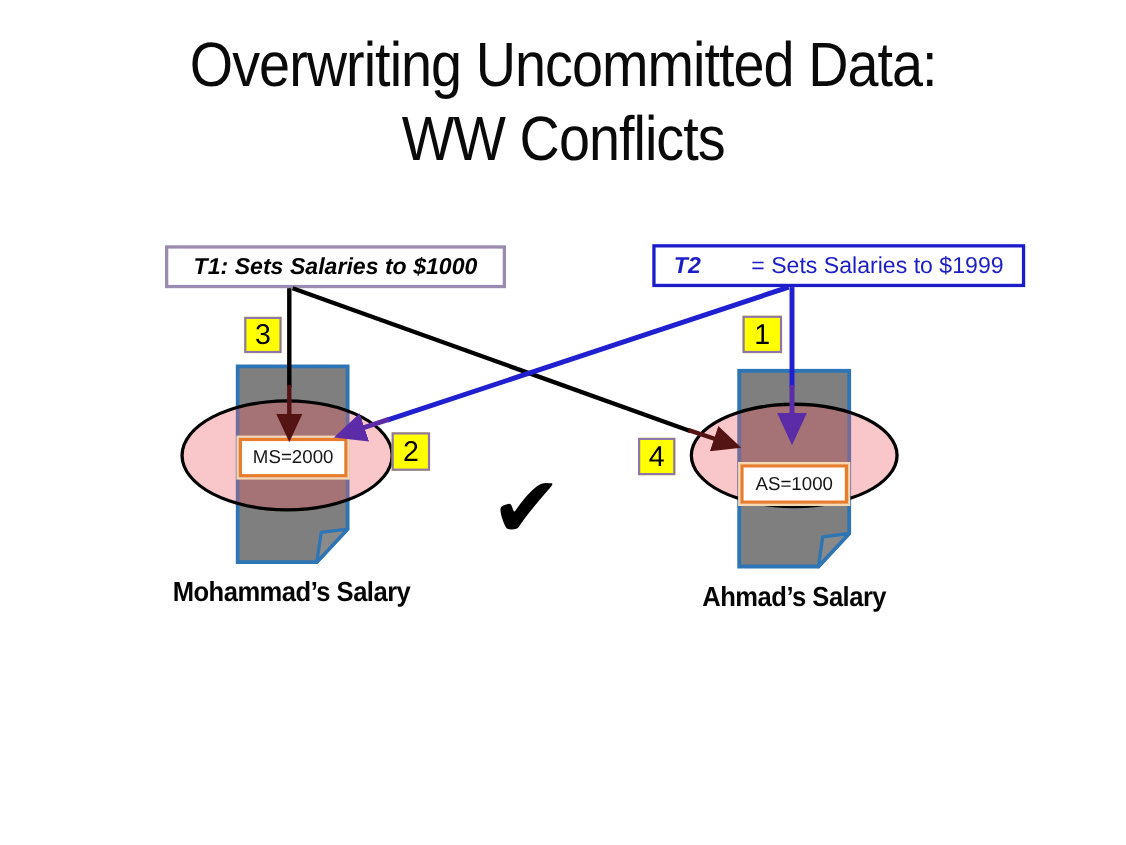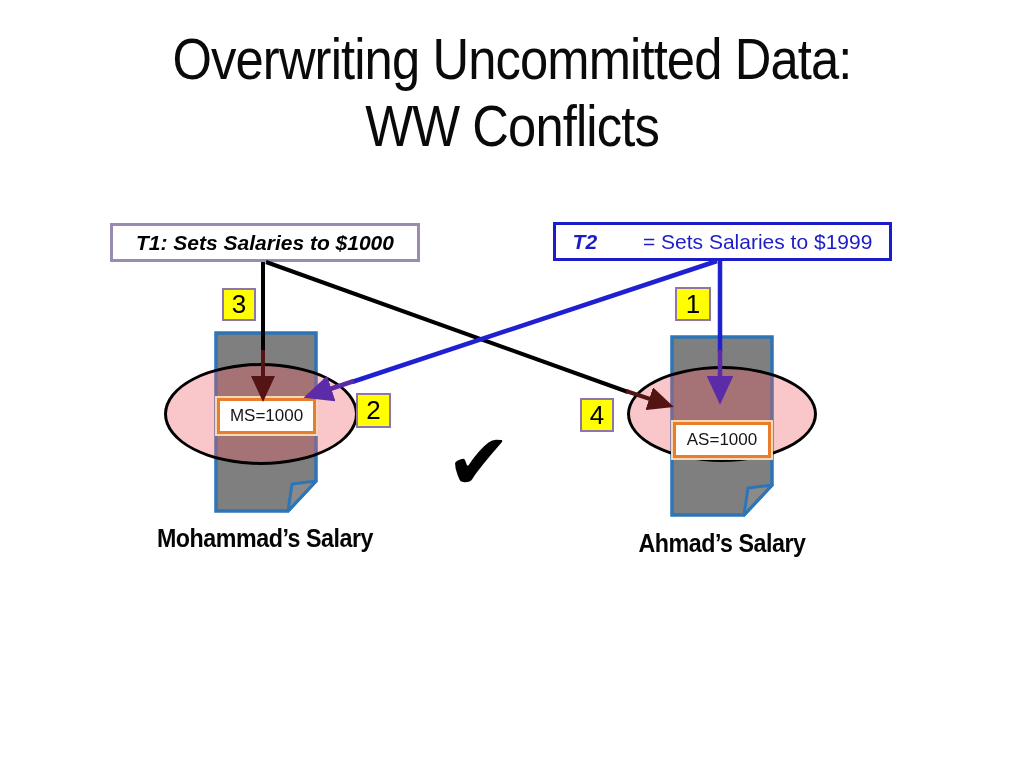--- a/index.html
+++ b/index.html
@@ -14,21 +14,21 @@
     position:absolute;top:26px;left:0;width:1024px;text-align:center;
     font-size:57px;line-height:1.17;color:#0a0a0a;
     transform:scaleX(0.89);transform-origin:50% 0;
     letter-spacing:-1px;
   }
 
   
   .t-box{
     position:absolute;box-sizing:border-box;background:#fff;
     display:flex;align-items:center;justify-content:center;
-    font-size:21px;white-space:pre;
+    font-size:21px;white-space:pre;margin-left:40px;
   }
   .t1-box{
     left:110px;top:223px;width:310px;height:39px;
     border:3px solid #9a8bb0;color:#000;font-weight:bold;font-style:italic;
   }
   .t2-box{
     left:553px;top:222px;width:339px;height:39px;
     border:3px solid #1c1cc8;color:#1d1dc6;gap:40px;
   }
   .t2-name{font-weight:bold;font-style:italic;}
@@ -114,21 +114,21 @@
     <svg width="106" height="184" viewBox="0 0 106 184">
       <path d="M2,2 H102 V150 L74,180 H2 Z" fill="#7f7f7f" stroke="#2e75b6" stroke-width="3.5" stroke-linejoin="miter"></path>
       <path d="M102,150 L74,180 L78,153 Z" fill="#8a8a8a" stroke="#2e75b6" stroke-width="3" stroke-linejoin="round"></path>
     </svg>
   </div>
 
   <div class="ellipse ellipse-left"></div>
   <div class="ellipse ellipse-right"></div>
 
   <div class="record record-left">
-    <span>MS=1000</span>
+    <span>MS=2000</span>
   </div>
   <div class="record record-right">
     <span>AS=1000</span>
   </div>
 
   <svg class="arrows" width="1024" height="768" viewBox="0 0 1024 768">
     <defs>
       <marker id="headMaroon" markerUnits="strokeWidth" markerWidth="6.5" markerHeight="6" refX="1" refY="3" orient="auto">
         <path d="M0,0 L6.5,3 L0,6 Z" fill="#551414"></path>
       </marker>

